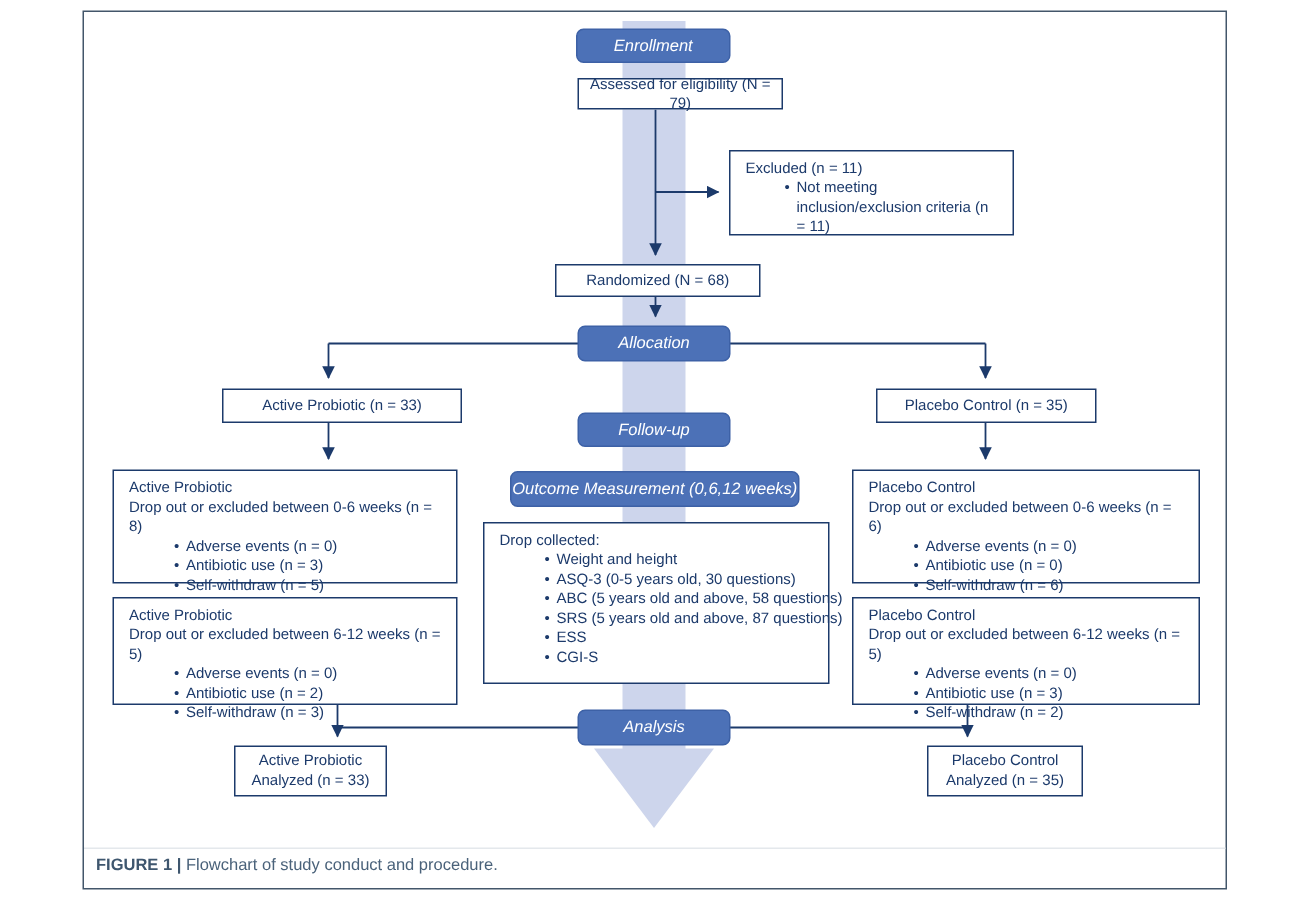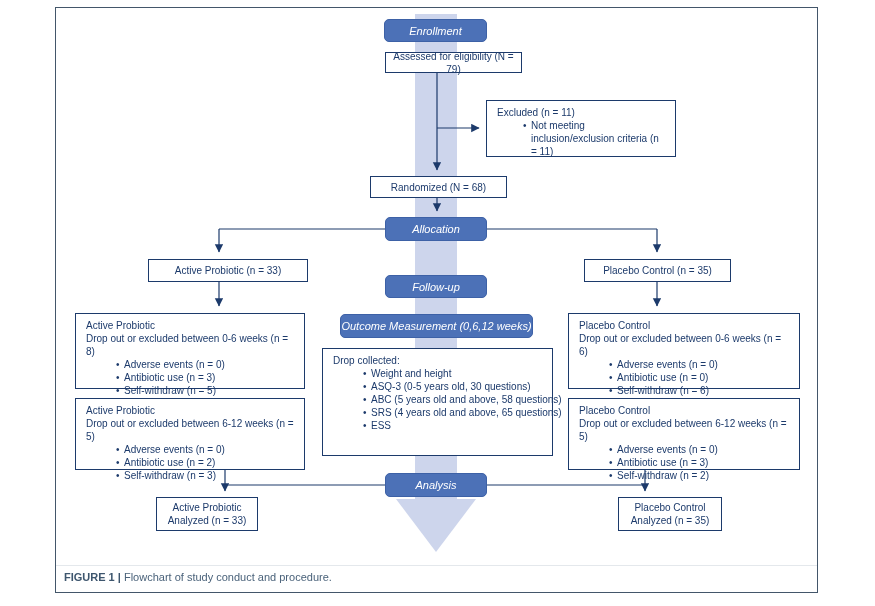--- a/index.html
+++ b/index.html
@@ -103,22 +103,23 @@
     <div class="bullet">Adverse events (n = 0)</div>
     <div class="bullet">Antibiotic use (n = 2)</div>
     <div class="bullet">Self-withdraw (n = 3)</div>
   </div>
 
   <div class="wbox text-box" style="left:322px; top:348px; width:231px; height:108px;">
     <div>Drop collected:</div>
     <div class="bullet">Weight and height</div>
     <div class="bullet">ASQ-3 (0-5 years old, 30 questions)</div>
     <div class="bullet">ABC (5 years old and above, 58 questions)</div>
-    <div class="bullet">SRS (4 years old and above, 65 questions)</div>
+    <div class="bullet">SRS (5 years old and above, 87 questions)</div>
     <div class="bullet">ESS</div>
+    <div class="bullet">CGI-S</div>
   </div>
 
   <div class="wbox text-box" style="left:568px; top:313px; width:232px; height:76px;">
     <div>Placebo Control</div>
     <div>Drop out or excluded between 0-6 weeks (n = 6)</div>
     <div class="bullet">Adverse events (n = 0)</div>
     <div class="bullet">Antibiotic use (n = 0)</div>
     <div class="bullet">Self-withdraw (n = 6)</div>
   </div>
 

